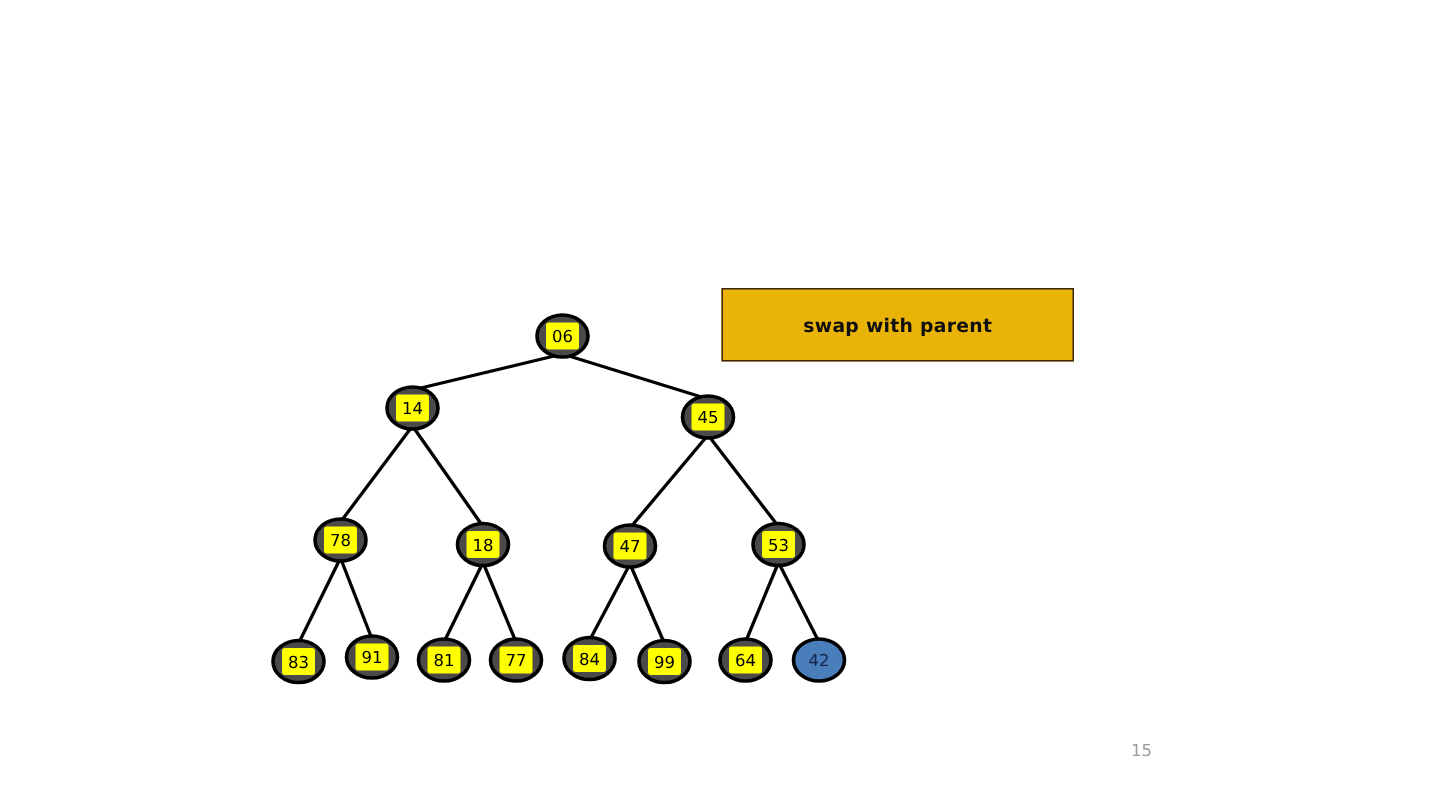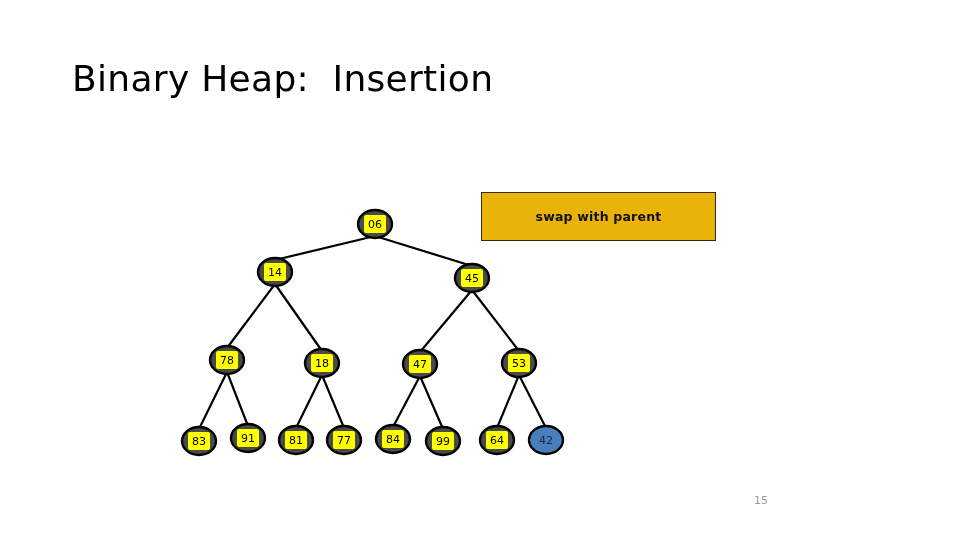--- a/index.html
+++ b/index.html
@@ -73,21 +73,20 @@
     font-family: "DejaVu Sans", sans-serif;
     font-size: 11px;
     font-weight: normal;
   }
 </style>
 </head>
 <body>
 
 <div id="slide">
 
-  <div id="slide-title">Binary Heap:  Insertion</div>
 
   <svg id="tree-svg" viewBox="0 0 960 540" xmlns="http://www.w3.org/2000/svg">
     <g id="edge-layer">
         <line x1="375" y1="236" x2="275" y2="260" stroke="#000000" stroke-width="2.2"></line>
         <line x1="375" y1="236" x2="472" y2="266" stroke="#000000" stroke-width="2.2"></line>
         <line x1="275" y1="284" x2="227" y2="348" stroke="#000000" stroke-width="2.2"></line>
         <line x1="275" y1="284" x2="322" y2="351" stroke="#000000" stroke-width="2.2"></line>
         <line x1="472" y1="290" x2="420" y2="352" stroke="#000000" stroke-width="2.2"></line>
         <line x1="472" y1="290" x2="519" y2="351" stroke="#000000" stroke-width="2.2"></line>
         <line x1="227" y1="372" x2="199" y2="429" stroke="#000000" stroke-width="2.2"></line>

